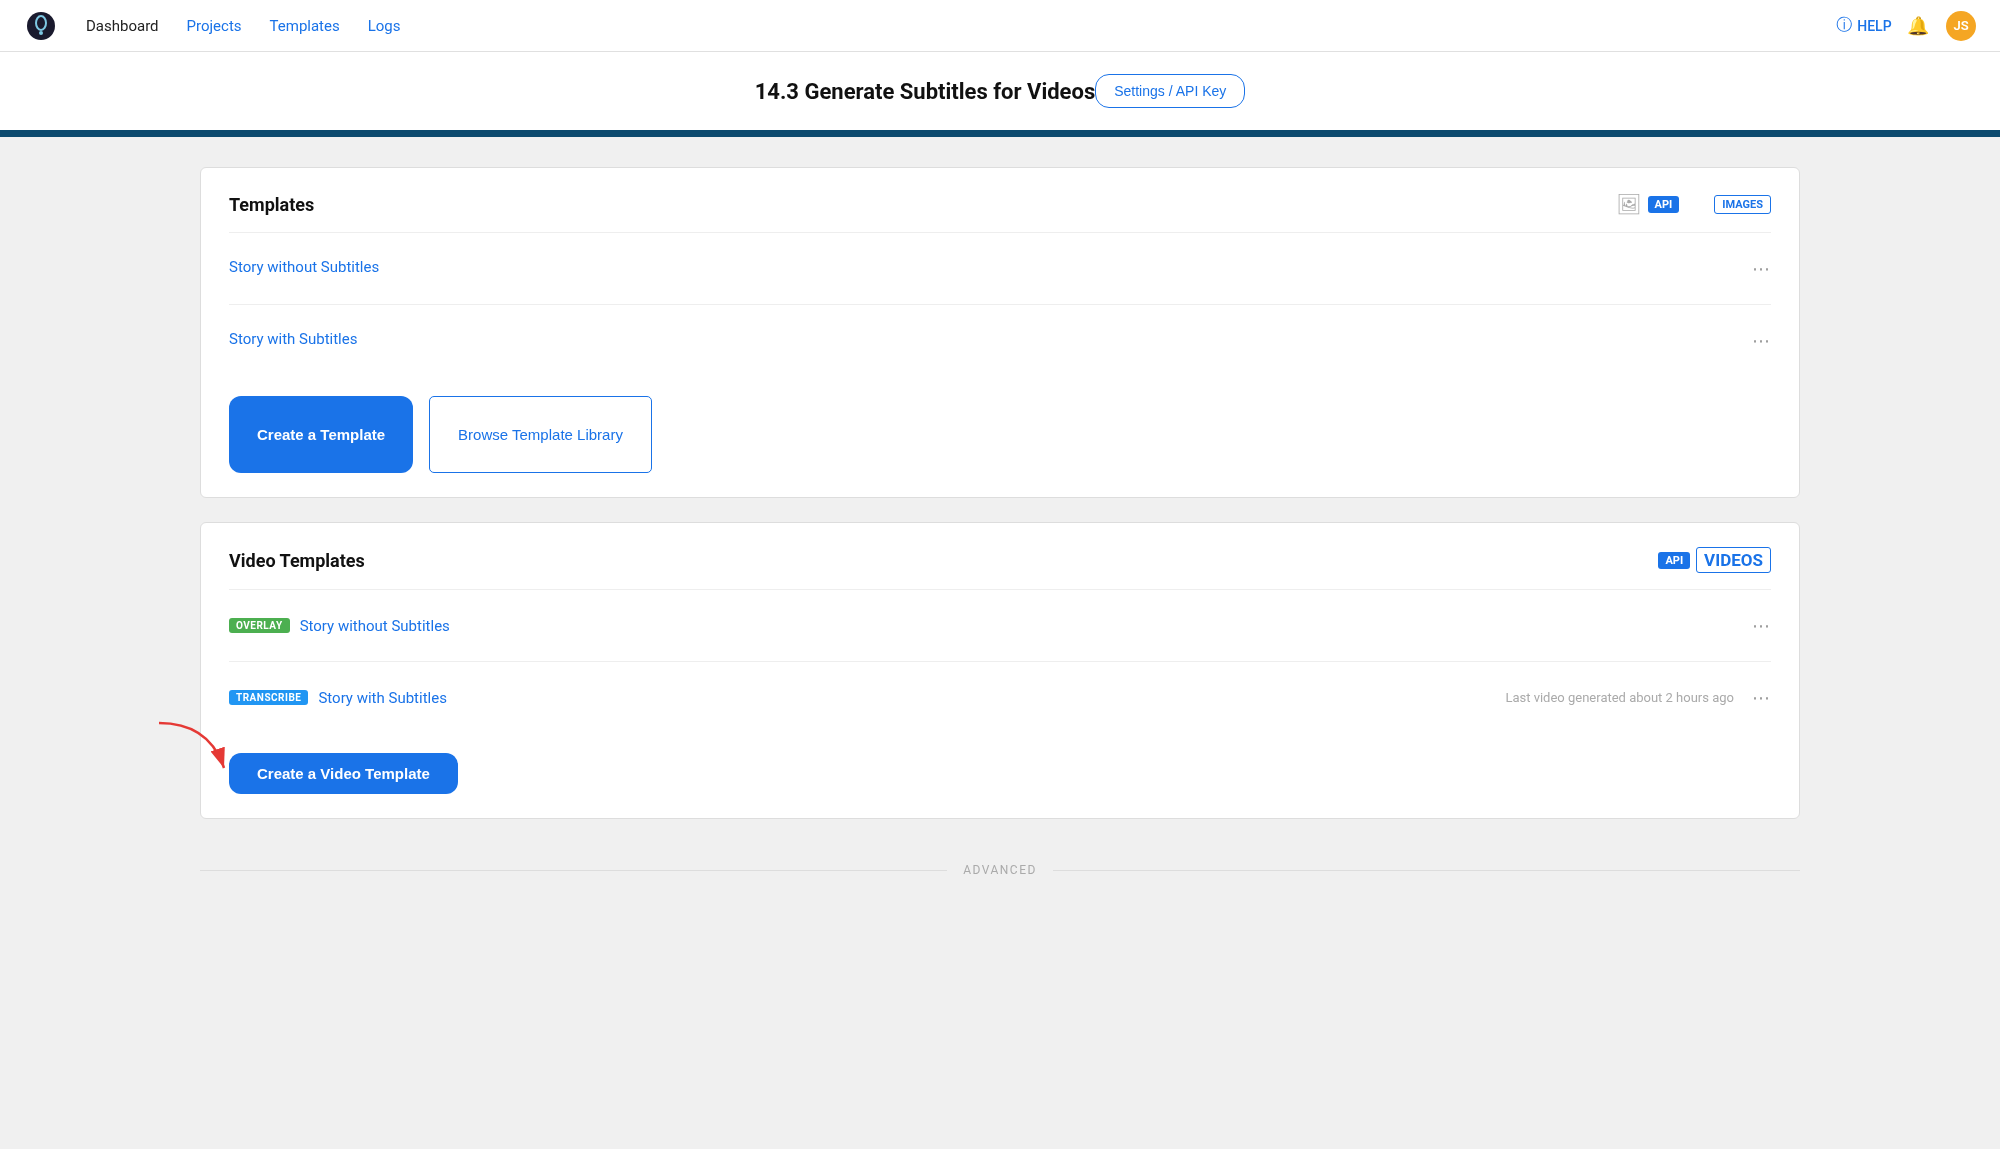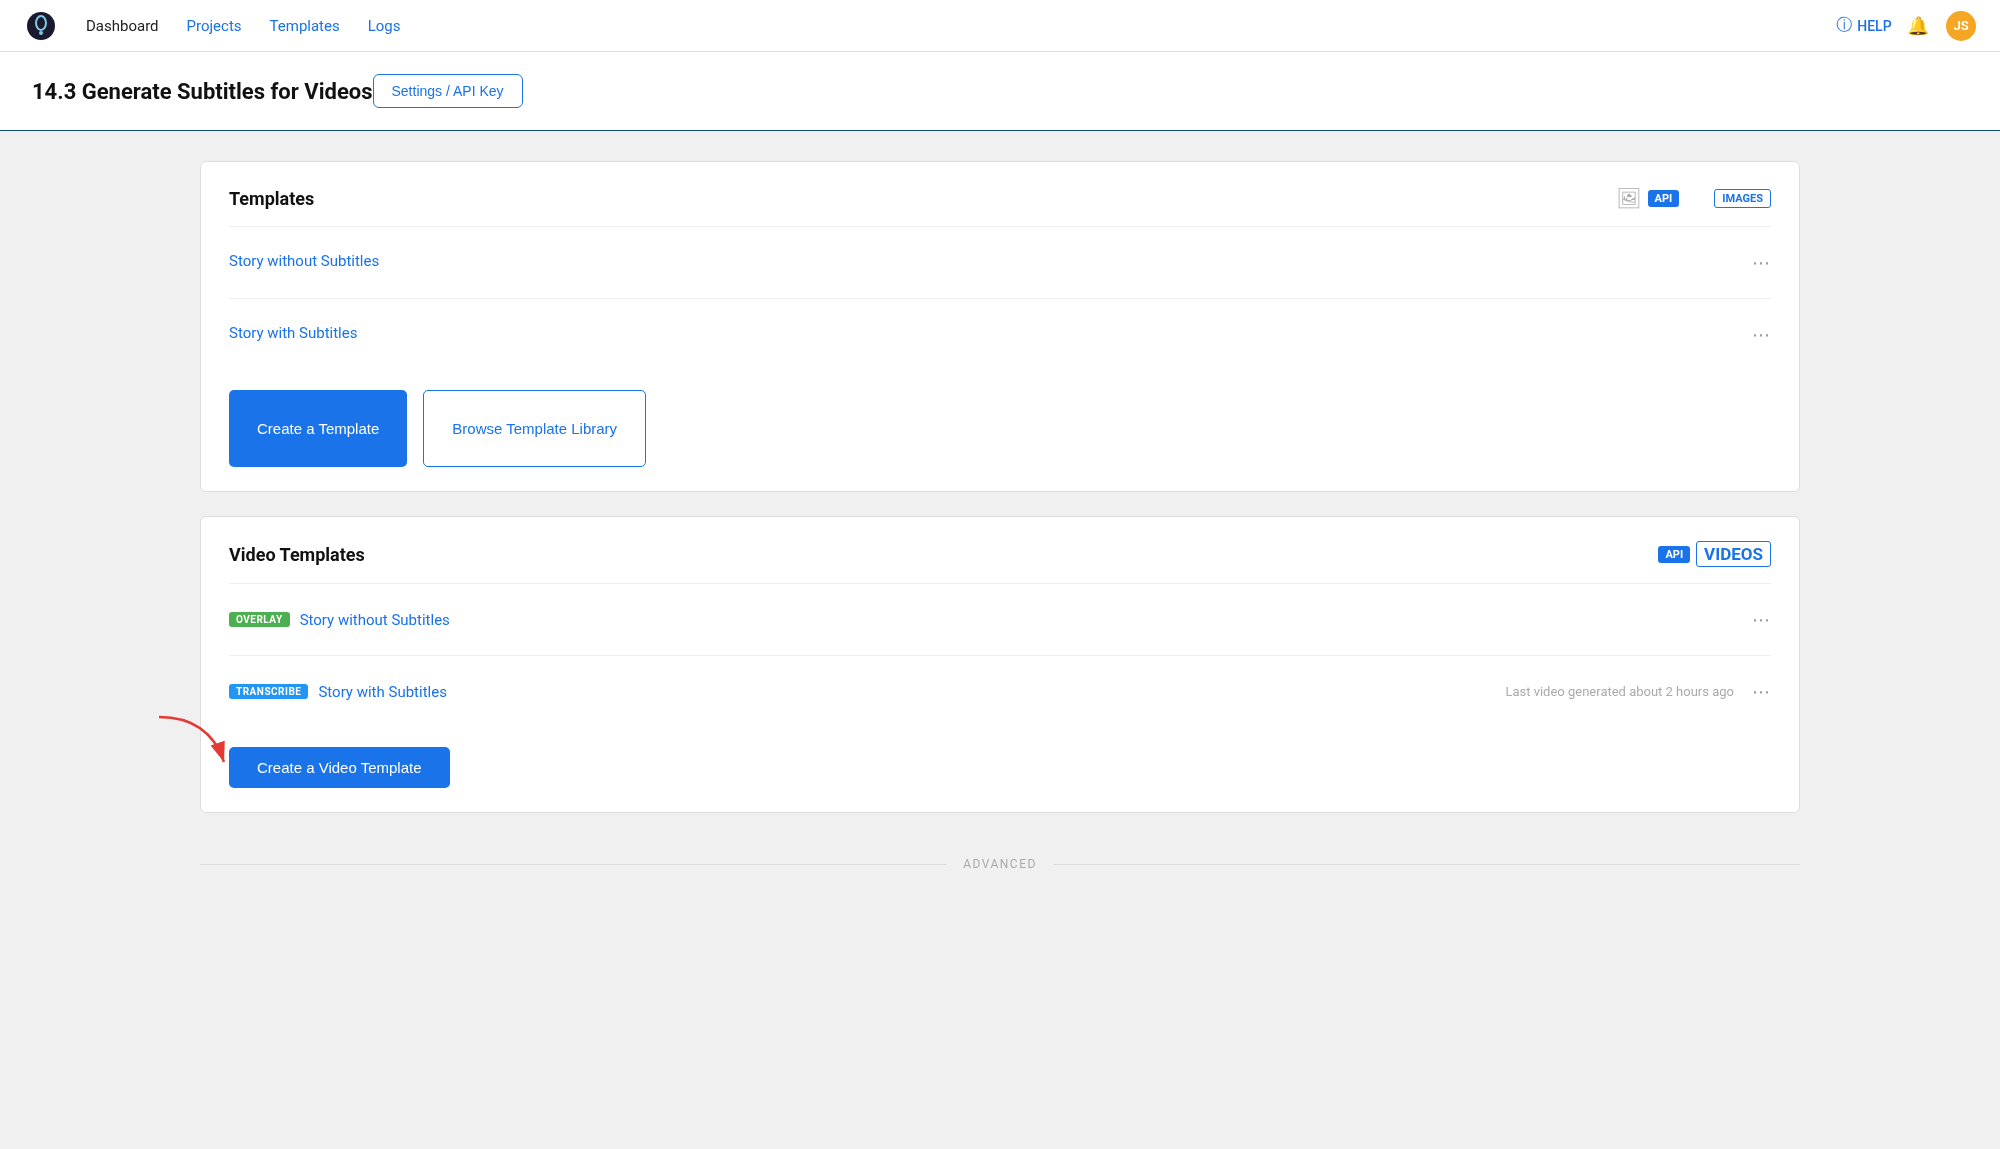--- a/index.html
+++ b/index.html
@@ -68,34 +68,34 @@
       font-weight: 600;
       color: #fff;
       cursor: pointer;
     }
     
     .page-header {
       background: #fff;
       padding: 22px 32px;
       display: flex;
       align-items: center;
-      justify-content: flex-start;
-      border-bottom: 1px solid #0c4a6e;
+      justify-content: center;
+      border-bottom: 7px solid #0c4a6e;
     }
     .page-title {
       font-size: 22px;
       font-weight: 700;
       color: #111;
     }
     .settings-btn {
       border: 1.5px solid #1a73e8;
       color: #1a73e8;
       background: #fff;
       padding: 8px 18px;
-      border-radius: 6px;
+      border-radius: 14px;
       font-size: 14px;
       cursor: pointer;
       font-weight: 500;
     }
     
     .main {
       padding: 30px 200px;
       display: flex;
       flex-direction: column;
       gap: 24px;
@@ -211,23 +211,23 @@
     .buttons-row {
       display: flex;
       gap: 16px;
       margin-top: 20px;
     }
     .btn-primary {
       background: #1a73e8;
       color: #fff;
       border: none;
       padding: 12px 28px;
-      border-radius: 5px;
+      border-radius: 12px;
       font-size: 15px;
-      font-weight: 400;
+      font-weight: 700;
       cursor: pointer;
     }
     .btn-outline {
       background: #fff;
       color: #1a73e8;
       border: 1.5px solid #1a73e8;
       padding: 29px 28px;
       border-radius: 5px;
       font-size: 15px;
       font-weight: 500;

